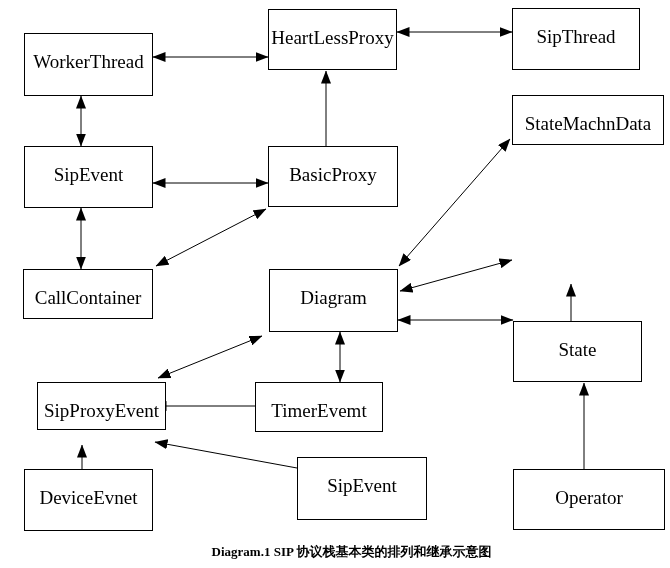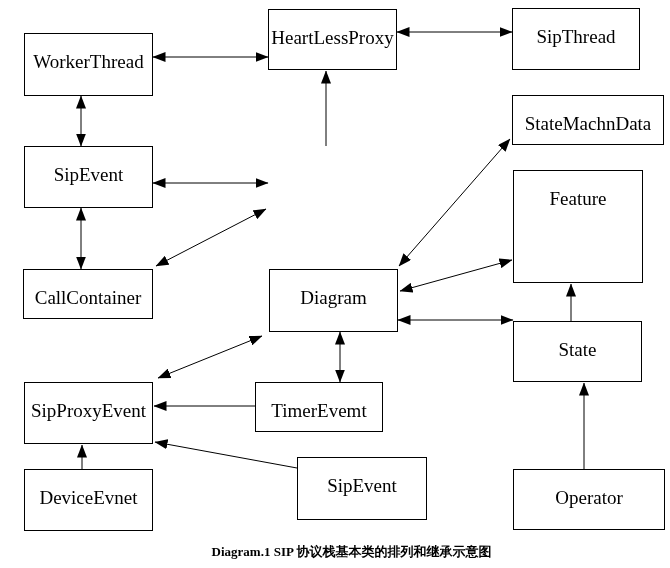--- a/index.html
+++ b/index.html
@@ -47,25 +47,25 @@
     <line x1="82" y1="469" x2="82" y2="445" marker-end="url(#arr)"></line>
     <line x1="571" y1="321" x2="571" y2="284" marker-end="url(#arr)"></line>
     <line x1="584" y1="469" x2="584" y2="383" marker-end="url(#arr)"></line>
   </svg>
 
   <div class="node" style="left:24px;top:33px;width:129px;height:63px">WorkerThread</div>
   <div class="node" style="left:268px;top:9px;width:129px;height:61px">HeartLessProxy</div>
   <div class="node" style="left:512px;top:8px;width:128px;height:62px">SipThread</div>
   <div class="node" style="left:512px;top:95px;width:152px;height:50px">StateMachnData</div>
   <div class="node" style="left:24px;top:146px;width:129px;height:62px">SipEvent</div>
-  <div class="node" style="left:513px;top:170px;width:130px;height:113px">Feature</div>
+  <div class="node" style="left:268px;top:146px;width:130px;height:61px">BasicProxy</div>
   <div class="node" style="left:23px;top:269px;width:130px;height:50px">CallContainer</div>
   <div class="node" style="left:269px;top:269px;width:129px;height:63px">Diagram</div>
   <div class="node" style="left:513px;top:321px;width:129px;height:61px">State</div>
-  <div class="node" style="left:24px;top:382px;width:129px;height:62px">SipProxyEvent</div>
+  <div class="node" style="left:37px;top:382px;width:129px;height:48px">SipProxyEvent</div>
   <div class="node" style="left:255px;top:382px;width:128px;height:50px">TimerEvemt</div>
   <div class="node" style="left:24px;top:469px;width:129px;height:62px">DeviceEvnet</div>
   <div class="node" style="left:297px;top:457px;width:130px;height:63px">SipEvent</div>
   <div class="node" style="left:513px;top:469px;width:152px;height:61px">Operator</div>
 
   <div class="caption">Diagram.1 SIP 协议栈基本类的排列和继承示意图</div>
 
 </div>
 
 </body></html>

